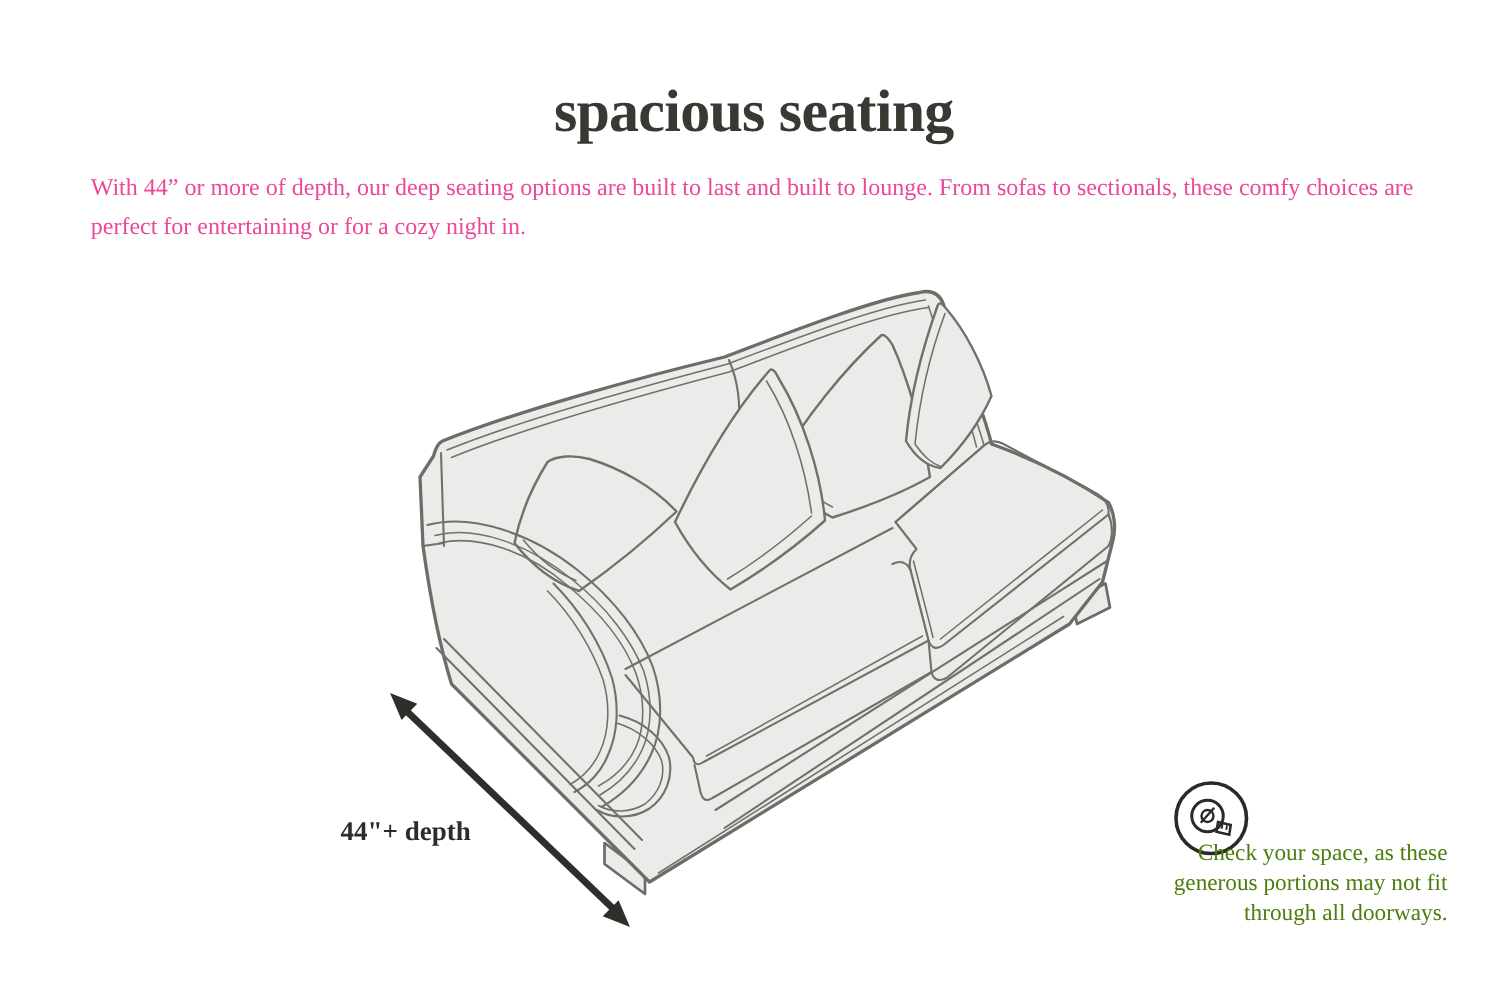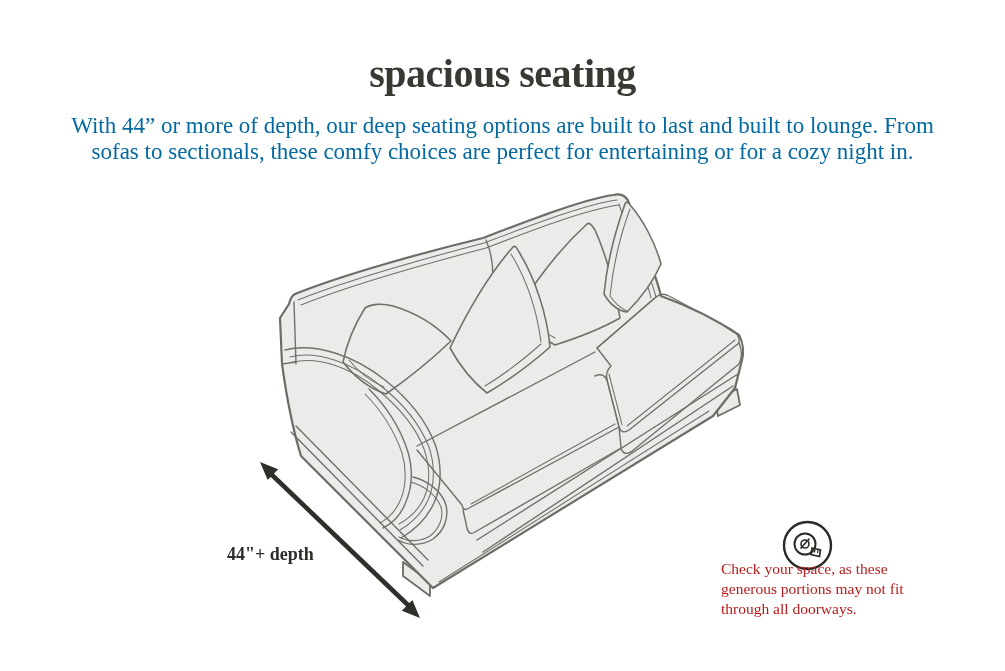--- a/index.html
+++ b/index.html
@@ -6,36 +6,36 @@
   .canvas{
     position:relative;width:1005px;height:671px;background:#ffffff;overflow:hidden;
     font-family:Liberation Serif, serif;color:#343230;
   }
   .title{
     position:absolute;top:50px;left:0;width:100%;margin:0;
     text-align:center;font-size:40px;font-weight:700;letter-spacing:-0.5px;color:#3a3832;
   }
   .description{
     position:absolute;top:113px;left:50%;transform:translateX(-50%);
-    width:884px;margin:0;text-align:center;font-size:23px;line-height:26px;color:#0369a1;
+    width:884px;margin:0;font-size:16px;line-height:26px;color:#ec4899;
   }
   .sofa-wrap{position:absolute;left:265px;top:190px;width:500px;height:430px;}
   .arrow-wrap{position:absolute;left:240px;top:448px;width:200px;height:185px;}
   .dim-label{
     position:absolute;left:227px;top:544px;font-size:18px;font-weight:700;color:#2d2c29;
   }
   .measure-head{
     position:absolute;left:781px;top:519px;display:flex;align-items:center;gap:10px;
   }
   .measure-head .label{
     font-size:16.5px;font-weight:700;letter-spacing:3.2px;color:#2b2a26;white-space:nowrap;
   }
   .measure-note{
-    position:absolute;right:60px;top:559px;width:224px;
-    text-align:left;font-size:15.5px;line-height:20px;color:#b91c1c;
+    position:absolute;right:40px;top:559px;width:224px;
+    text-align:right;font-size:15.5px;line-height:20px;color:#4d7c0f;
   }
   .sofa-line{fill:none;stroke:#73706b;stroke-width:1.4;stroke-linecap:round;stroke-linejoin:round;}
   .sofa-pipe{fill:none;stroke:#73706b;stroke-width:1.05;stroke-linecap:round;stroke-linejoin:round;}
   .sofa-fill{fill:#ebebe9;stroke:#6f6c67;stroke-width:2.2;stroke-linejoin:round;}
   .pillow{fill:#ebebe9;stroke:#73706b;stroke-width:1.6;stroke-linejoin:round;}
   .foot{fill:#ebebe9;stroke:#6f6c67;stroke-width:1.8;stroke-linejoin:round;}
 </style>
 </head>
 <body>
 

